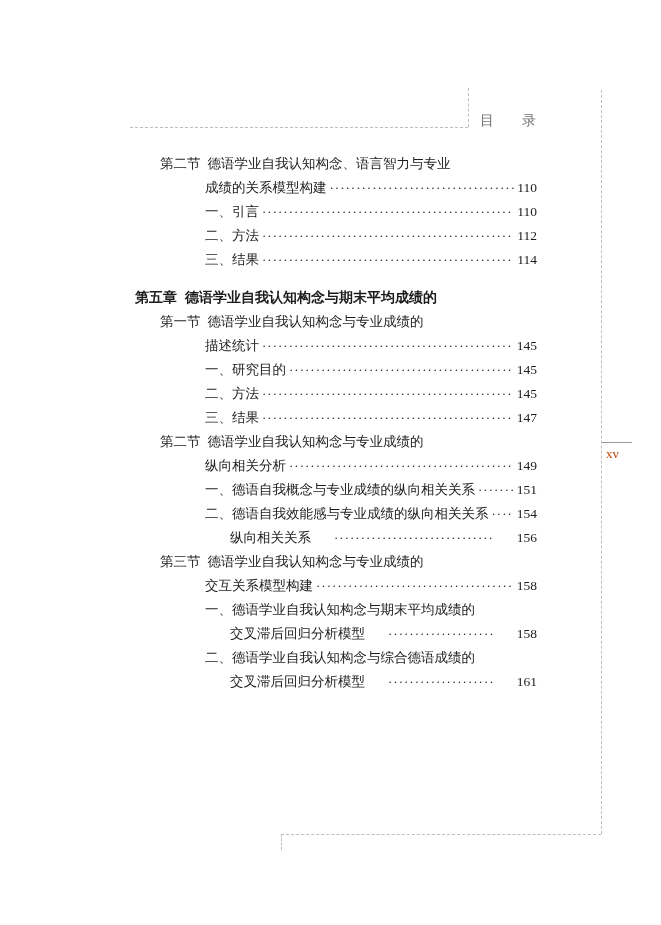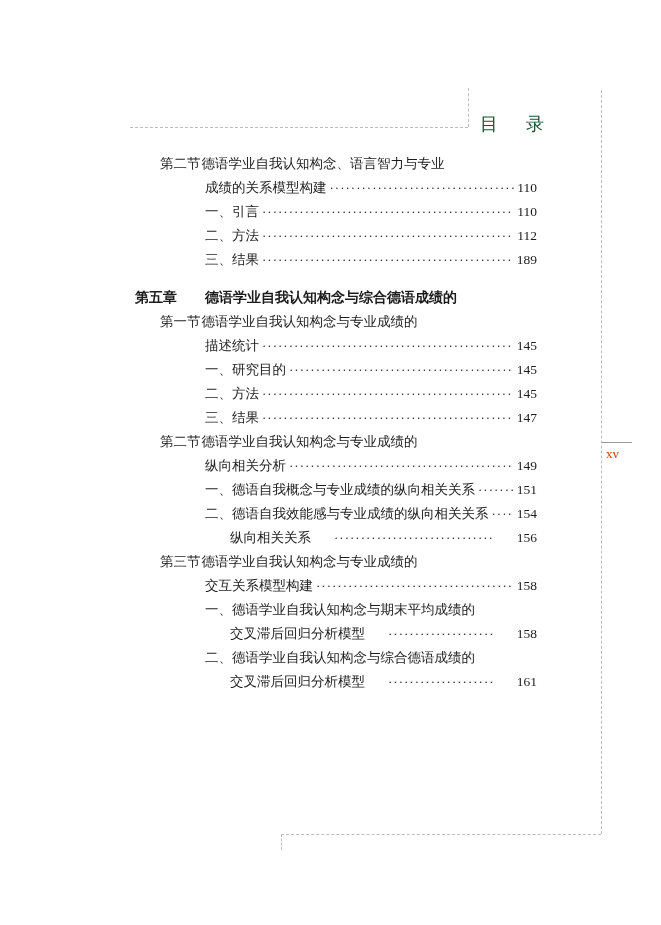--- a/index.html
+++ b/index.html
@@ -14,46 +14,46 @@
   .dash-v{position:absolute;width:0;border-left:1px dashed #bdbdbd;}
   .top-rule{left:130px;top:127px;width:338px;}
   .header-tick{left:468px;top:88px;height:39px;}
   .right-rule{left:601px;top:90px;height:744px;}
   .bottom-rule{left:281px;top:834px;width:320px;}
   .bottom-tick{left:281px;top:834px;height:16px;}
 
   
   .header-title{
     position:absolute;left:480px;top:112px;
-    font-size:18px;letter-spacing:28px;color:#14532d;white-space:nowrap;
+    font-size:14px;letter-spacing:28px;color:#737373;white-space:nowrap;
   }
 
   
   .marker-line{position:absolute;left:602px;top:442px;width:30px;height:0;border-top:1px solid #9a9a9a;}
   .page-marker{
     position:absolute;left:606px;top:446px;
     font-size:13px;color:#c2410c;font-style:normal;
   }
 
   
   .toc{
     position:absolute;left:135px;top:152px;width:402px;
     font-size:13.5px;
   }
   .row{display:flex;align-items:baseline;line-height:24px;}
   .row.bold{font-weight:bold;font-size:14px;}
   .row.gap{margin-top:14px;}
 
-  .ind-chapter{padding-left:0;gap:20px;}
+  .ind-chapter{padding-left:0;}
   .ind-chapter-cont{padding-left:50px;}
   .ind-section{padding-left:25px;}
   .ind-item{padding-left:70px;text-align:right;}
   .ind-item-cont{padding-left:95px;gap:20px;}
 
-  .label{margin-right:1px;white-space:nowrap;}
+  .label{margin-right:7px;white-space:nowrap;}
   .row.bold .label{margin-right:8px;}
   .text{white-space:nowrap;font-family:Liberation Serif, serif;}
   .leader{
     flex:1;overflow:hidden;white-space:nowrap;margin:0 3px;
     color:#2a2a2a;font-weight:normal;font-size:13px;
   }
   .leader::after{
     content:"··········································································································";
     letter-spacing:1px;
   }
@@ -92,25 +92,25 @@
         <span class="pagenum">110</span>
       </div>
       <div class="row ind-item">
         <span class="text">二、方法</span>
         <span class="leader"></span>
         <span class="pagenum">112</span>
       </div>
       <div class="row ind-item">
         <span class="text">三、结果</span>
         <span class="leader"></span>
-        <span class="pagenum">189</span>
+        <span class="pagenum">114</span>
       </div>
       <div class="row ind-chapter bold gap">
         <span class="label">第五章</span>
-        <span class="text">德语学业自我认知构念与综合德语成绩的</span>
+        <span class="text">德语学业自我认知构念与期末平均成绩的</span>
       </div>
       <div class="row ind-section">
         <span class="label">第一节</span>
         <span class="text">德语学业自我认知构念与专业成绩的</span>
       </div>
       <div class="row ind-item">
         <span class="text">描述统计</span>
         <span class="leader"></span>
         <span class="pagenum">145</span>
       </div>

